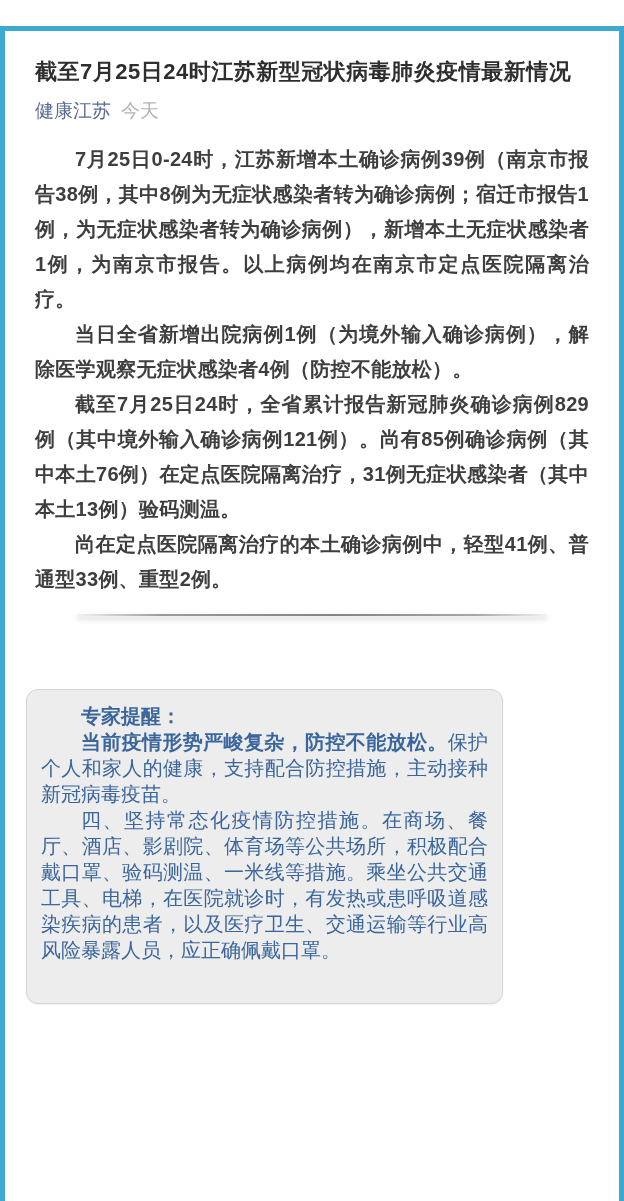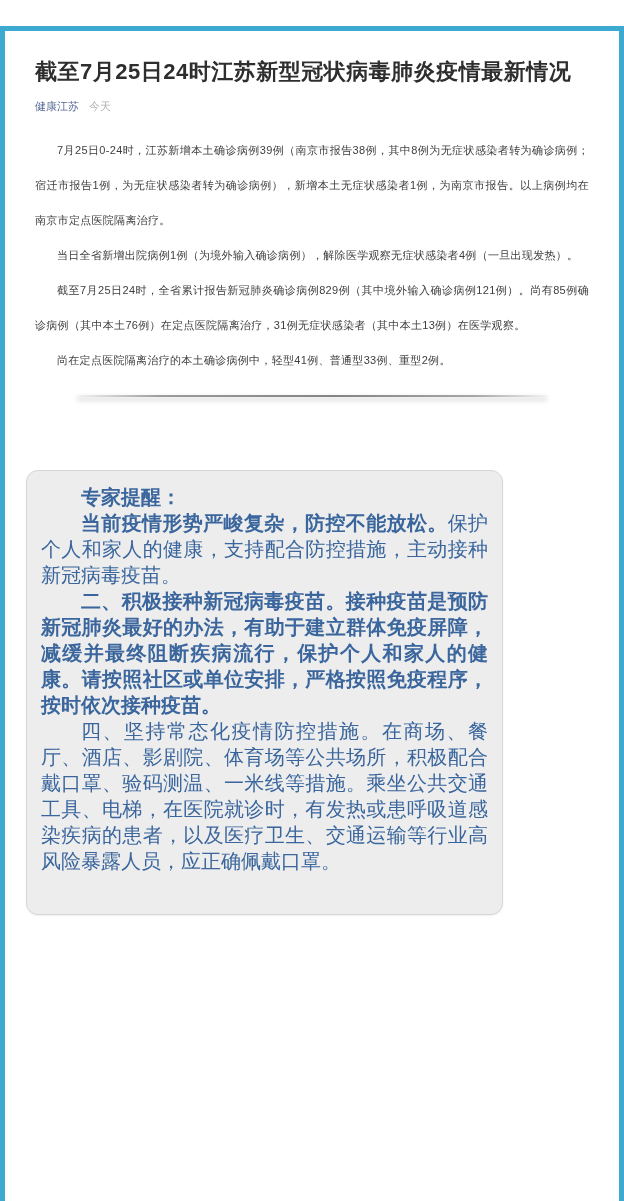--- a/index.html
+++ b/index.html
@@ -17,21 +17,21 @@
 
   .title {
     margin:24px 0 0 0;
     font-size:22px;
     font-weight:bold;
     color:#2e2e2e;
     line-height:1.35;
     letter-spacing:0.5px;
   }
 
-  .byline { margin-top:13px; font-size:11px; line-height:1.2; }
+  .byline { margin-top:13px; font-size:19px; line-height:1.2; }
   .byline .account { color:#576b95; cursor:pointer; }
   .byline .date { color:#b2b2b2; margin-left:10px; }
 
   .notice {
     margin-top:24px;
     height:30px;
     border:2px solid #2bb2e5;
     border-radius:16px;
     display:flex;
     align-items:center;
@@ -53,23 +53,24 @@
     font-size:11px; font-weight:bold; font-style:italic;
     line-height:13px; padding:0 3px;
   }
   .tip-label { color:#fff; font-size:13px; font-weight:bold; margin-left:6px; letter-spacing:1px; }
   .notice-text { padding-left:10px; font-size:13px; color:#3e3e3e; white-space:nowrap; }
   .notice-text .acct { color:#2bb2e5; font-weight:bold; }
   .notice-text .arrow { color:#2bb2e5; font-weight:bold; }
 
   .body-text { margin-top:20px; }
   .body-text p {
-    margin:0; font-size:11px; line-height:35px;
+    margin:0; font-size:20px; line-height:35px;
     color:#3e3e3e; text-indent:2em; text-align:justify;
     letter-spacing:0.3px;
+    font-weight:bold;
   }
 
   .divider {
     height:2px;
     margin:17px 42px 0 42px;
     background:linear-gradient(to right, rgba(170,170,170,.15), rgba(130,130,130,.8) 18%, rgba(110,110,110,.85) 55%, rgba(130,130,130,.7) 85%, rgba(170,170,170,.15));
     border-radius:2px;
     box-shadow:0 3px 5px rgba(120,120,120,.45);
   }
 
@@ -96,29 +97,28 @@
 
     <h1 class="title">截至7月25日24时江苏新型冠状病毒肺炎疫情最新情况</h1>
 
     <div class="byline">
       <span class="account">健康江苏</span><span class="date">今天</span>
     </div>
 
 
     <div class="body-text">
       <p>7月25日0-24时，江苏新增本土确诊病例39例（南京市报告38例，其中8例为无症状感染者转为确诊病例；宿迁市报告1例，为无症状感染者转为确诊病例），新增本土无症状感染者1例，为南京市报告。以上病例均在南京市定点医院隔离治疗。</p>
-      <p>当日全省新增出院病例1例（为境外输入确诊病例），解除医学观察无症状感染者4例（一旦出现发热）。</p>
-      <p>截至7月25日24时，全省累计报告新冠肺炎确诊病例829例（其中境外输入确诊病例121例）。尚有85例确诊病例（其中本土76例）在定点医院隔离治疗，31例无症状感染者（其中本土13例）在医学观察。</p>
+      <p>当日全省新增出院病例1例（为境外输入确诊病例），解除医学观察无症状感染者4例（防控不能放松）。</p>
+      <p>截至7月25日24时，全省累计报告新冠肺炎确诊病例829例（其中境外输入确诊病例121例）。尚有85例确诊病例（其中本土76例）在定点医院隔离治疗，31例无症状感染者（其中本土13例）验码测温。</p>
       <p>尚在定点医院隔离治疗的本土确诊病例中，轻型41例、普通型33例、重型2例。</p>
     </div>
 
     <div class="divider"></div>
 
   </div>
 
   <div class="expert-box">
     <p class="b">专家提醒：</p>
     <p><span class="b">当前疫情形势严峻复杂，防控不能放松。</span><span>保护个人和家人的健康，支持配合防控措施，主动接种新冠病毒疫苗。</span></p>
-    <p><span class="b">二、积极接种新冠病毒疫苗。接种疫苗是预防新冠肺炎最好的办法，有助于建立群体免疫屏障，减缓并最终阻断疾病流行，保护个人和家人的健康。请按照社区或单位安排，严格按照免疫程序，按时依次接种疫苗。</span></p>
     <p><span>四、坚持常态化疫情防控措施。在商场、餐厅、酒店、影剧院、体育场等公共场所，积极配合戴口罩、验码测温、一米线等措施。乘坐公共交通工具、电梯，在医院就诊时，有发热或患呼吸道感染疾病的患者，以及医疗卫生、交通运输等行业高风险暴露人员，应正确佩戴口罩。</span></p>
   </div>
 
 </div>
 
 </body></html>

